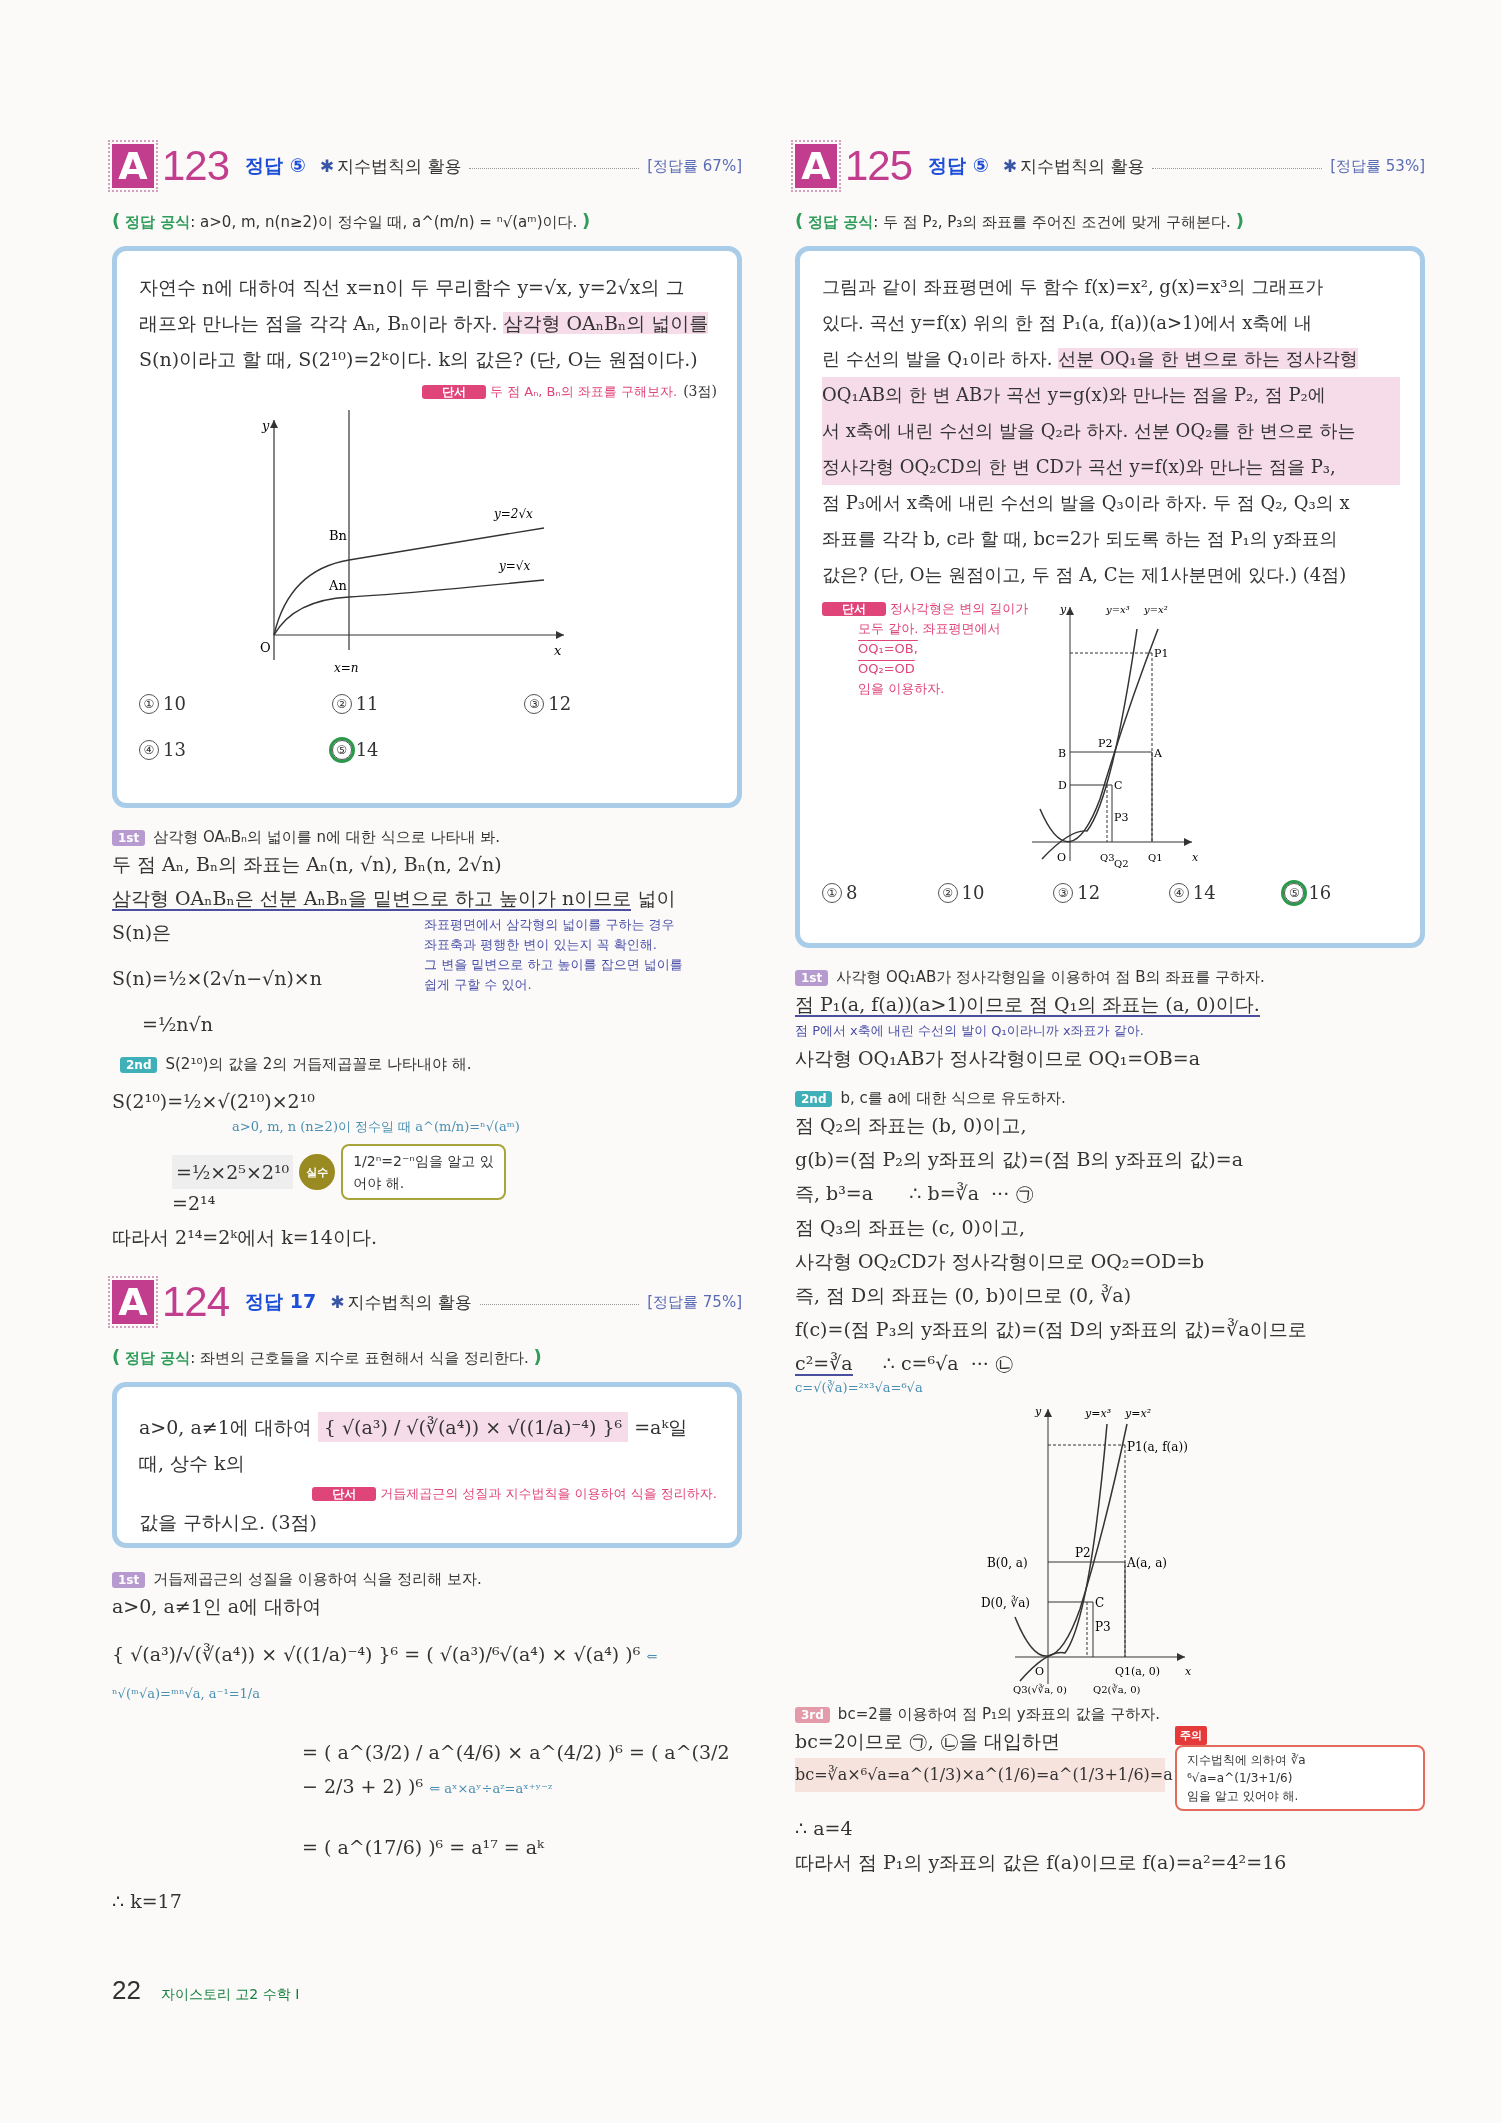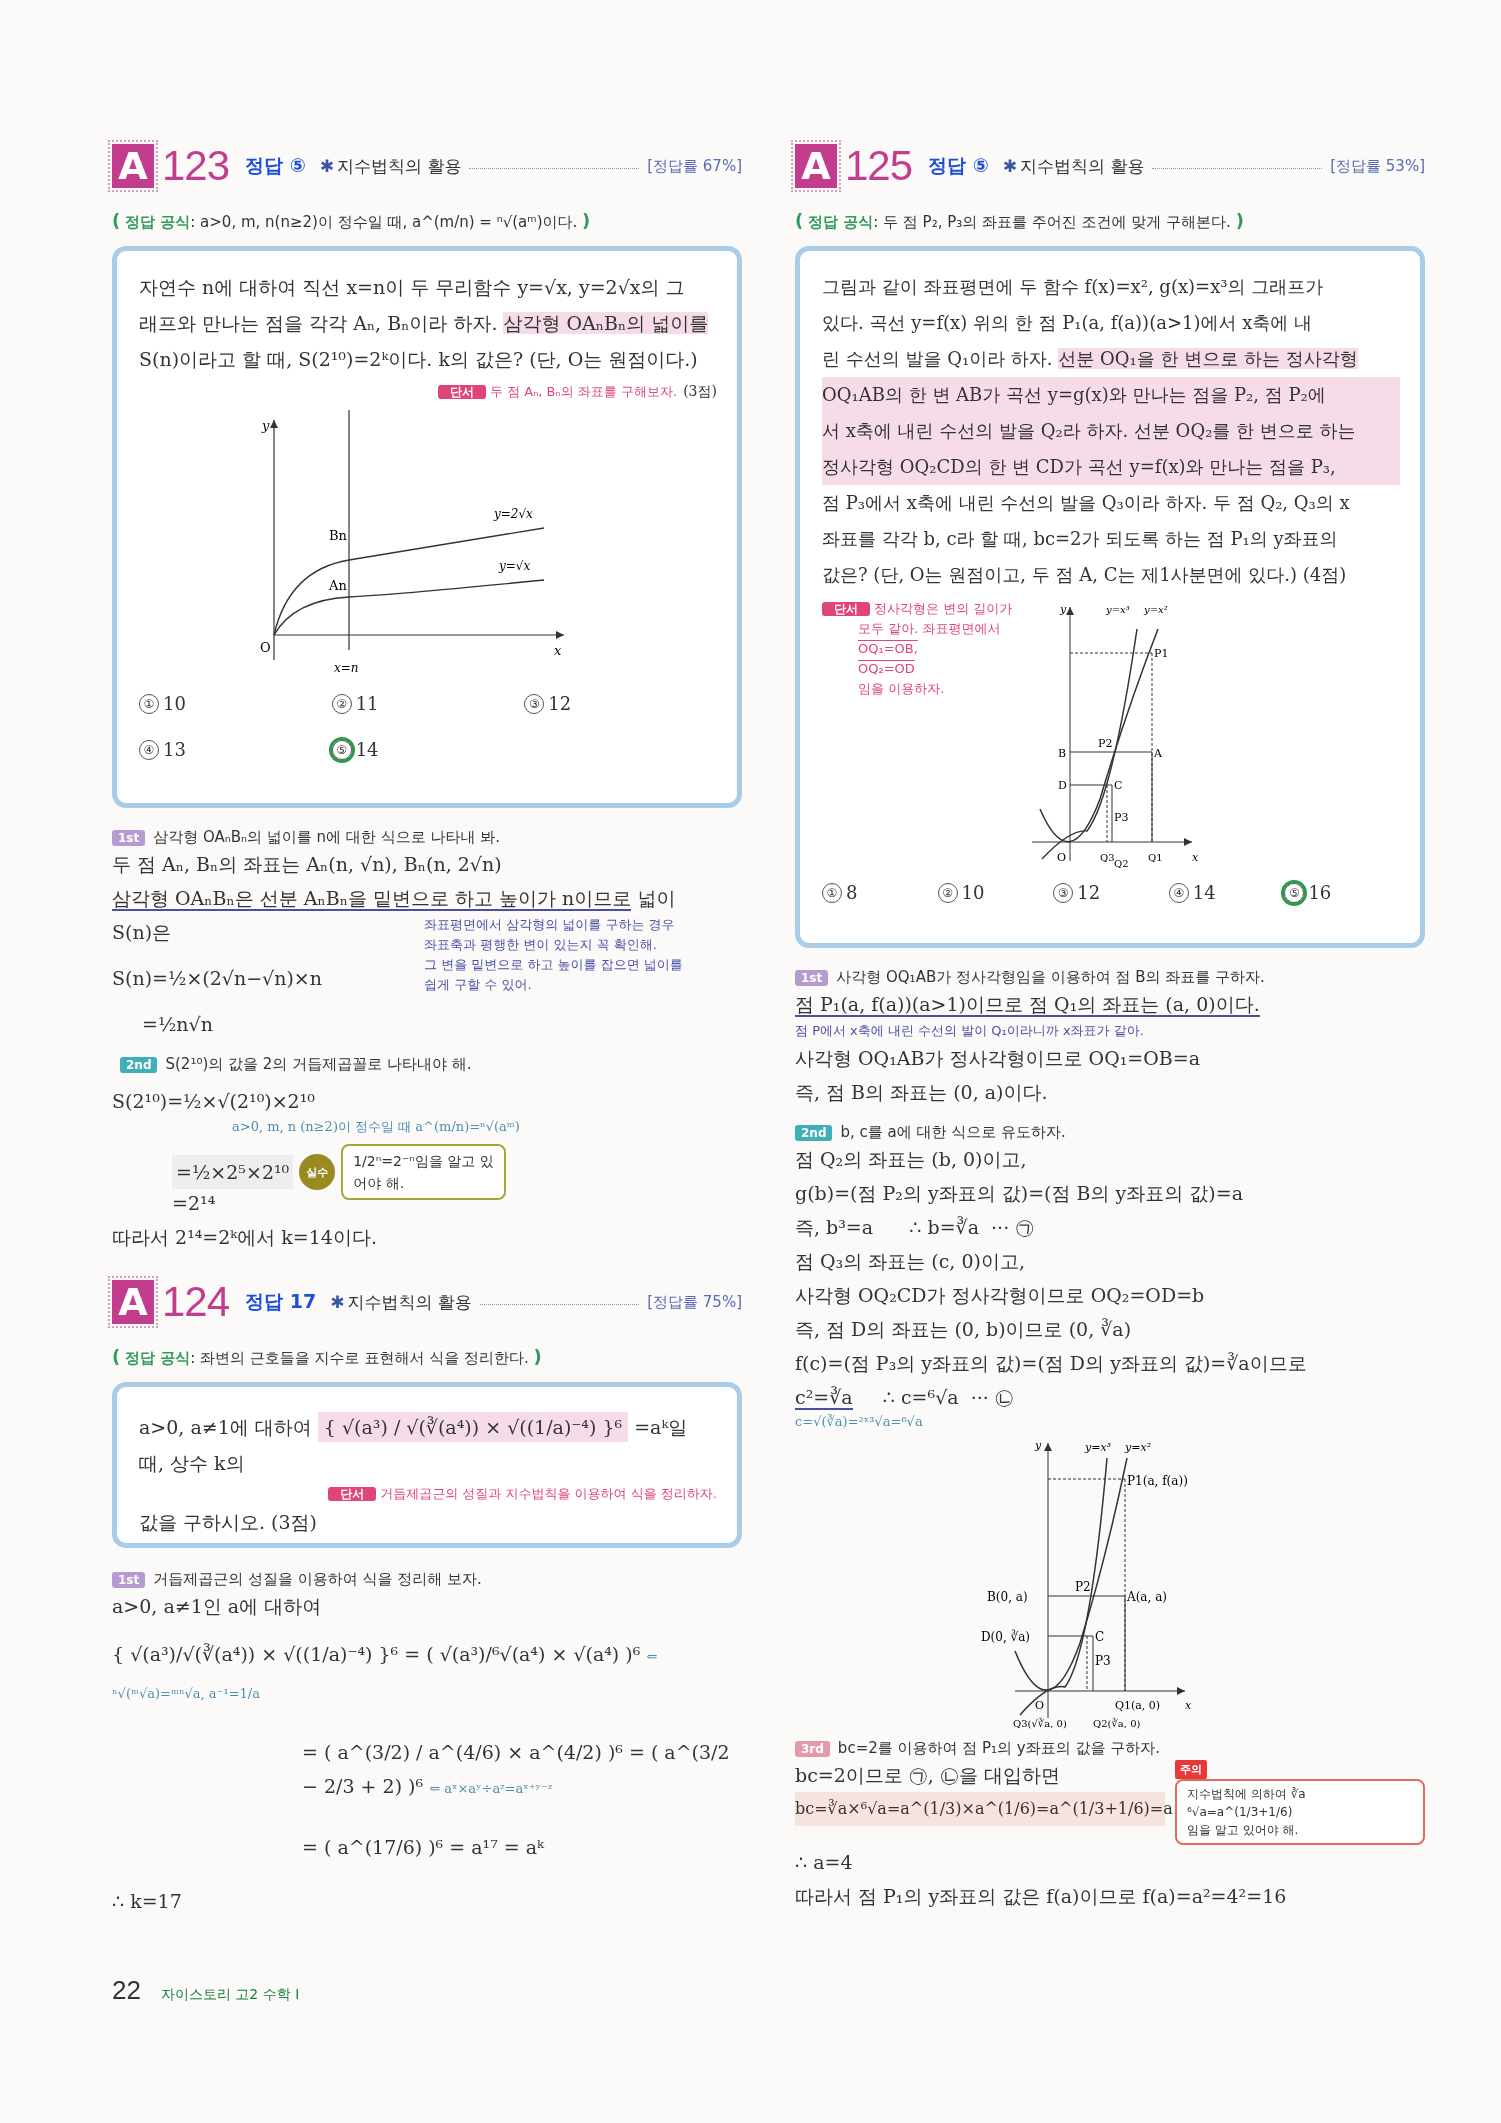--- a/index.html
+++ b/index.html
@@ -14,21 +14,21 @@
   .qtopic{font-family:"DejaVu Sans",sans-serif;font-size:17px;margin-left:14px;color:#333;}
   .qtopic .star{color:#3a55a6;font-weight:bold;margin-right:3px;}
   .qdots{flex:1;border-bottom:1px dotted #999;margin:0 8px;height:0;position:relative;top:2px;}
   .qrate{font-family:"DejaVu Sans",sans-serif;font-size:15px;color:#5a6bb5;}
   .formula{font-family:"DejaVu Sans",sans-serif;font-size:15px;margin:18px 0 14px 0;color:#333;}
   .formula .br{color:#2f9c5a;font-weight:bold;font-size:18px;}
   .formula .lbl{color:#2f9c5a;font-weight:bold;}
   .probbox{border:5px solid #a9cde8;border-radius:14px;background:#fff;padding:18px 20px 14px 22px;font-size:19px;line-height:36px;position:relative;}
   .hl{background:#f6dce8;}
   .hint{font-family:"DejaVu Sans",sans-serif;font-size:13px;color:#e0457a;}
-  .hint .tag{background:#e0457a;color:#fff;border-radius:3px;padding:0 12px;font-weight:bold;font-size:12px;margin-right:4px;}
+  .hint .tag{background:#e0457a;color:#fff;border-radius:3px;padding:0 20px;font-weight:bold;font-size:12px;margin-right:4px;}
   .pts{font-size:14px;}
   .choices{display:grid;grid-template-columns:repeat(3,1fr);font-size:18px;row-gap:10px;margin-top:8px;}
   .choices.five{grid-template-columns:repeat(5,1fr);}
   .circ{display:inline-block;width:18px;height:18px;border:1px solid #555;border-radius:50%;font-size:12px;line-height:18px;text-align:center;margin-right:4px;vertical-align:2px;font-family:"DejaVu Sans",sans-serif;}
   .picked .circ{box-shadow:0 0 0 3px #2a9a4a;}
   .step{margin-top:14px;font-family:"DejaVu Sans",sans-serif;font-size:15px;color:#333;}
   .step .tag{display:inline-block;color:#fff;font-weight:bold;font-size:12px;padding:1px 6px;border-radius:3px;margin-right:8px;}
   .t1{background:#b79ad0;} .t2{background:#3fb0b8;} .t3{background:#e39aa9;}
   .line{font-size:19px;line-height:34px;}
   .under{border-bottom:2px solid #4a4f9e;}
@@ -232,21 +232,20 @@
       <div><span class="circ">③</span><span>12</span></div>
       <div><span class="circ">④</span><span>14</span></div>
       <div class="picked"><span class="circ">⑤</span><span>16</span></div>
     </div>
   </div>
 
   <div class="step" style="margin-top:20px;"><span class="tag t1">1st</span><span>사각형 OQ₁AB가 정사각형임을 이용하여 점 B의 좌표를 구하자.</span></div>
   <div class="line"><span class="under">점 P₁(a, f(a))(a&gt;1)이므로 점 Q₁의 좌표는 (a, 0)이다.</span></div>
   <div class="note">점 P에서 x축에 내린 수선의 발이 Q₁이라니까 x좌표가 같아.</div>
   <div class="line">사각형 OQ₁AB가 정사각형이므로 OQ₁=OB=a</div>
-  <div class="line">즉, 점 B의 좌표는 (0, a)이다.</div>
 
   <div class="step"><span class="tag t2">2nd</span><span>b, c를 a에 대한 식으로 유도하자.</span></div>
   <div class="line">점 Q₂의 좌표는 (b, 0)이고,</div>
   <div class="line">g(b)=(점 P₂의 y좌표의 값)=(점 B의 y좌표의 값)=a</div>
   <div class="line" style="white-space:pre;">즉, b³=a      ∴ b=∛a  ··· ㉠</div>
   <div class="line">점 Q₃의 좌표는 (c, 0)이고,</div>
   <div class="line">사각형 OQ₂CD가 정사각형이므로 OQ₂=OD=b</div>
   <div class="line">즉, 점 D의 좌표는 (0, b)이므로 (0, ∛a)</div>
   <div class="line">f(c)=(점 P₃의 y좌표의 값)=(점 D의 y좌표의 값)=∛a이므로</div>
   <div class="line" style="white-space:pre;"><span class="under">c²=∛a</span><span>     ∴ c=⁶√a  ··· ㉡</span></div>

